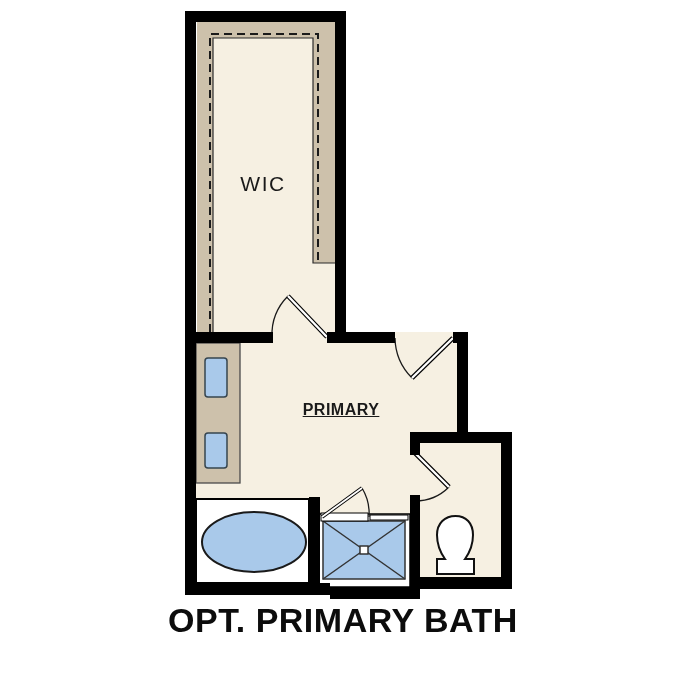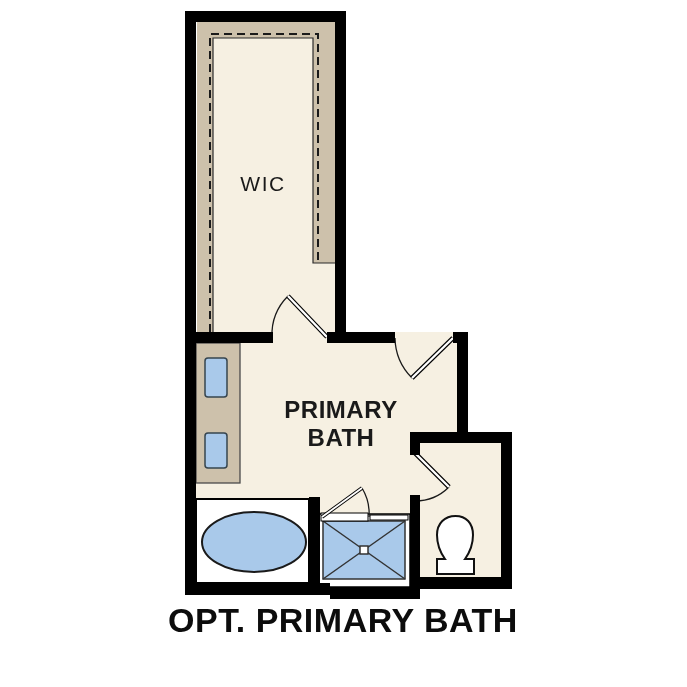--- a/index.html
+++ b/index.html
@@ -6,21 +6,21 @@
   #stage{
     position:relative;width:687px;height:687px;background:#ffffff;
     font-family:"Liberation Sans",sans-serif;overflow:hidden;
   }
   #plan-svg{position:absolute;left:0;top:0;}
   .room-label{
     position:absolute;transform:translateX(-50%);
     color:#1a1a1a;text-align:center;white-space:nowrap;
   }
   #wic-label{font-size:21px;letter-spacing:1.5px;font-weight:400;}
-  #bath-label{font-size:24px;line-height:28px;font-weight:700;letter-spacing:0.5px;}
+  #bath-label{font-size:16px;line-height:28px;font-weight:700;letter-spacing:0.5px;text-decoration:underline;}
   #caption{
     position:absolute;left:343px;top:604px;transform:translateX(-50%);
     font-size:34px;line-height:33px;font-weight:700;color:#0c0c0c;
     text-align:center;white-space:nowrap;letter-spacing:0.5px;
   }
 </style>
 </head>
 <body>
 
 <div id="stage">
@@ -109,20 +109,19 @@
       <rect x="309" y="497" width="11" height="98"></rect>
       <rect x="185" y="583" width="145" height="12"></rect>
       <rect x="330" y="587" width="90" height="12"></rect>
     </g>
   </svg>
 
   <div id="wic-label" class="room-label" style="left:263px;top:172px;">WIC</div>
 
   <div id="bath-label" class="room-label" style="left:341px;top:396px;">
     <div>PRIMARY</div>
-    <div>BATH</div>
   </div>
 
   <div id="caption">
     <div>OPT. PRIMARY BATH</div>
   </div>
 
 </div>
 
 </body></html>

